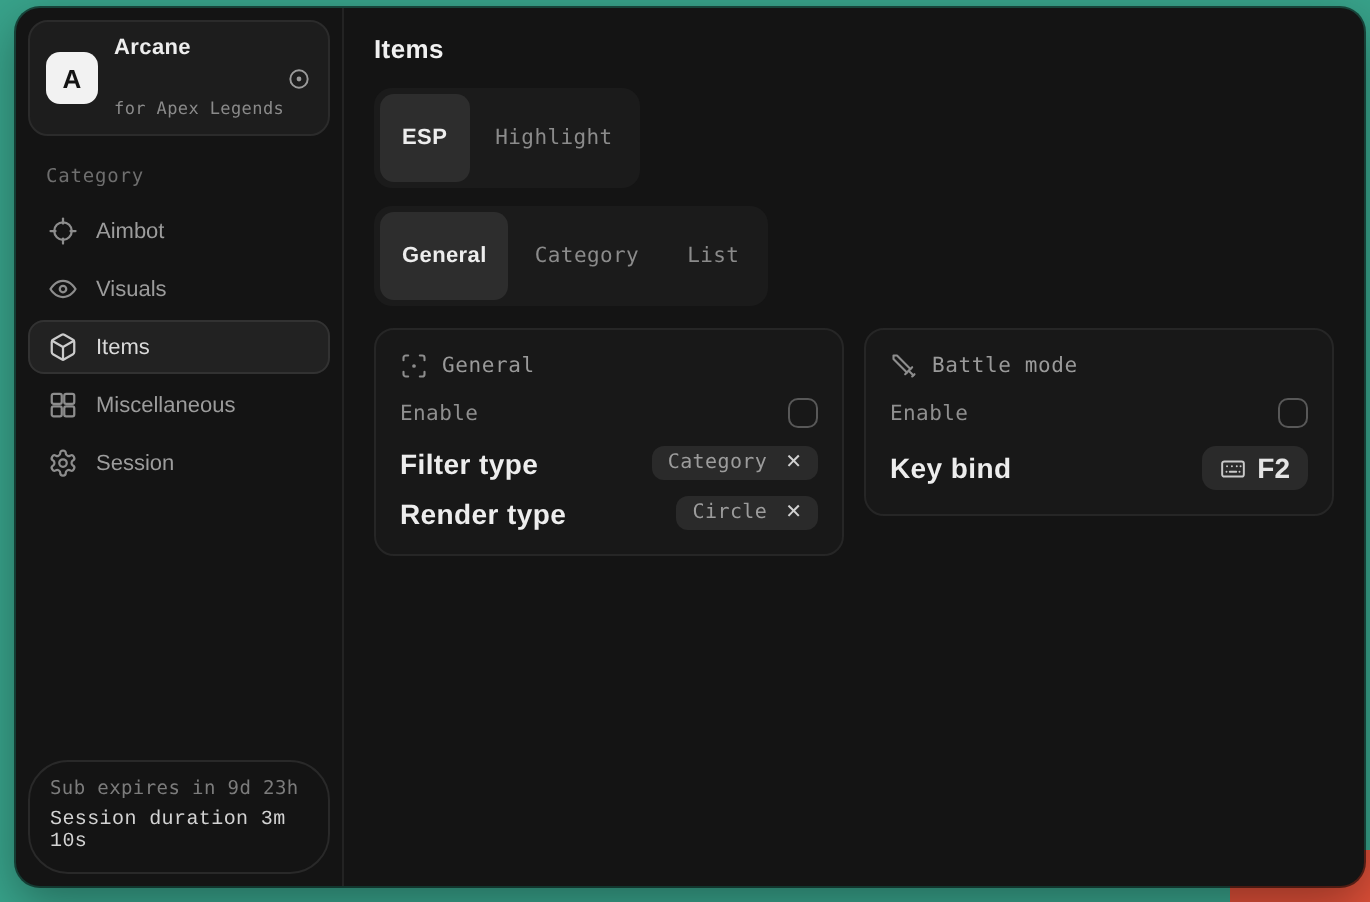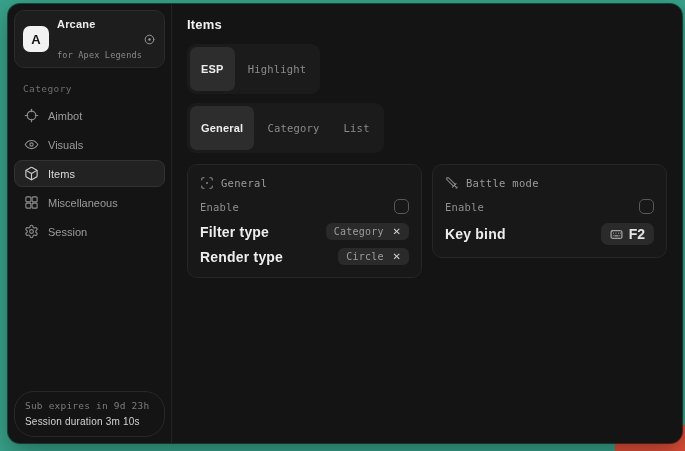--- a/index.html
+++ b/index.html
@@ -69,21 +69,21 @@
   .nav-item.selected { background: #222222; border-color: #323232; color: #dadada; }
   .nav-item.selected .ni-icon { color: #cccccc; }
 
   .footer-card {
     margin-top: auto;
     border: 1px solid #292929;
     border-radius: 20px;
     padding: 8px 10px 9px;
   }
   .footer-line1 { font-size: 9.5px; color: #7c7c7c; letter-spacing: .2px; }
-  .footer-line2 { font-size: 10px; color: #d3d3d3; margin-top: 5px; letter-spacing: .2px; }
+  .footer-line2 { font-size: 10px; color: #d3d3d3; margin-top: 5px; letter-spacing: .2px; font-family: Liberation Mono, monospace; }
 
   
   .main { flex: 1; padding: 13px 15px; overflow: hidden; }
   .main-title { font-size: 13px; font-weight: 700; color: #f1f1f1; letter-spacing: .2px; }
 
   .tab-group {
     display: inline-flex; align-items: center;
     background: #1b1b1b; border-radius: 9px;
     padding: 3px; gap: 2px;
   }

